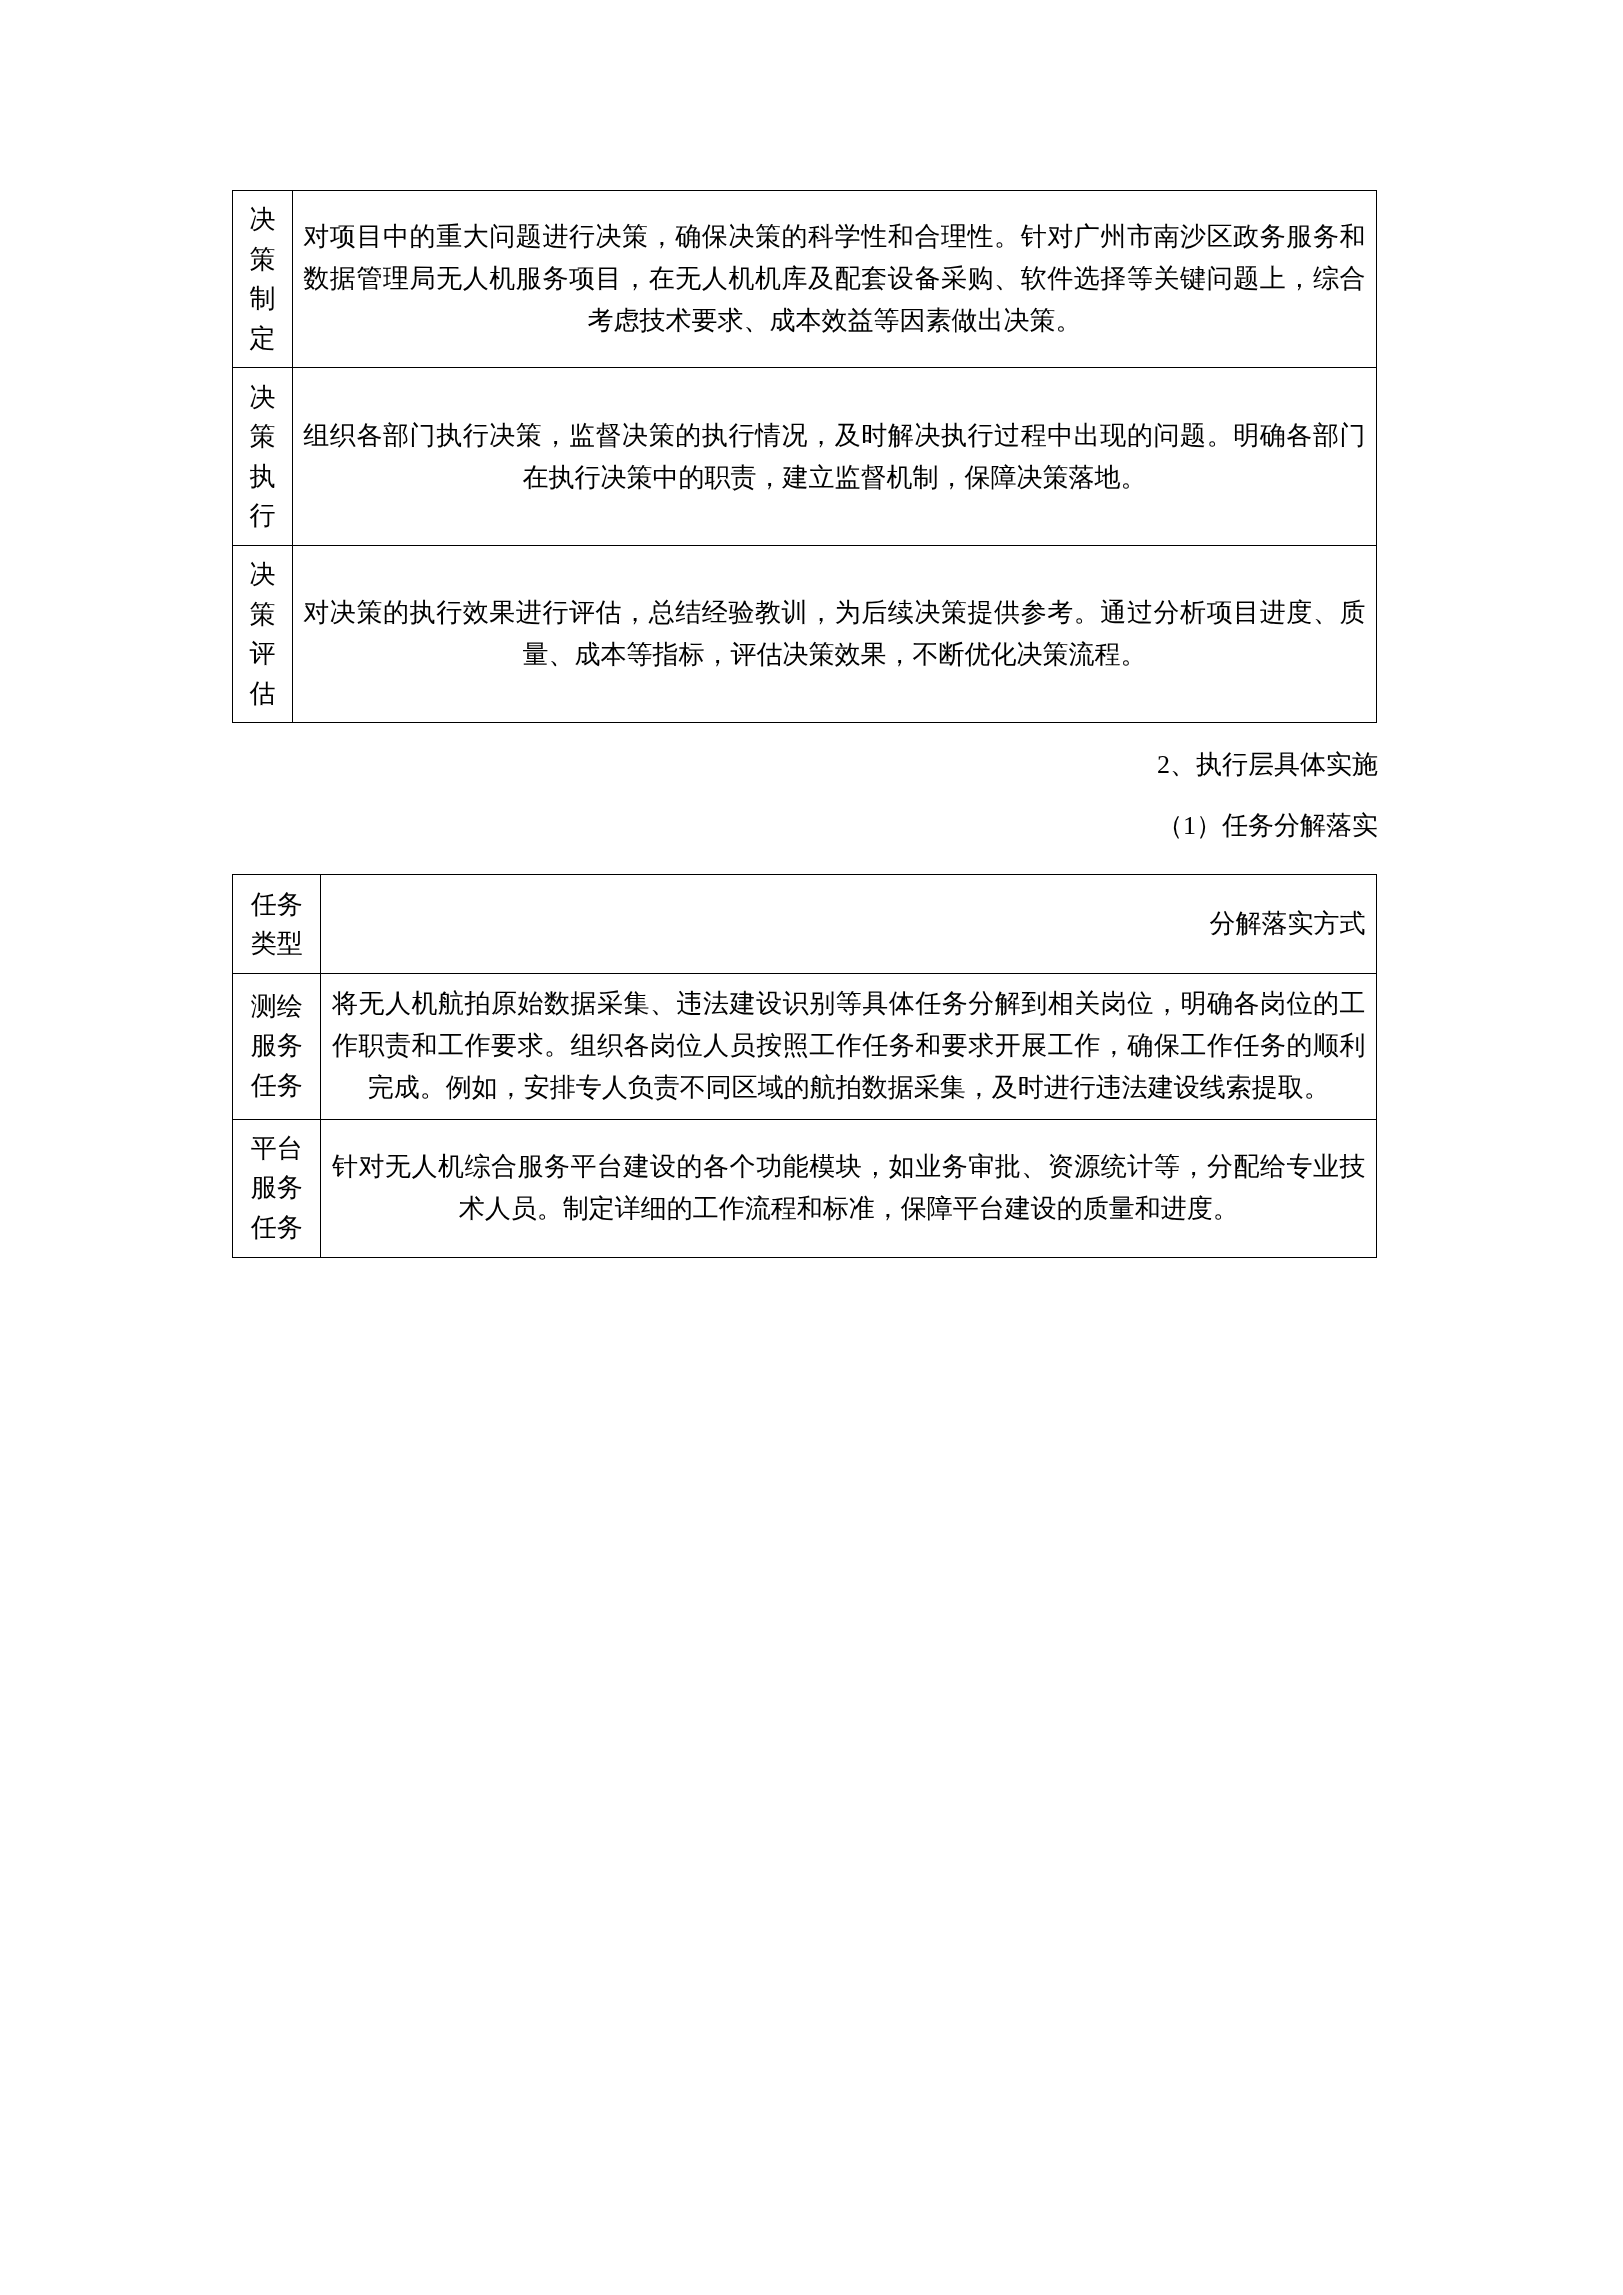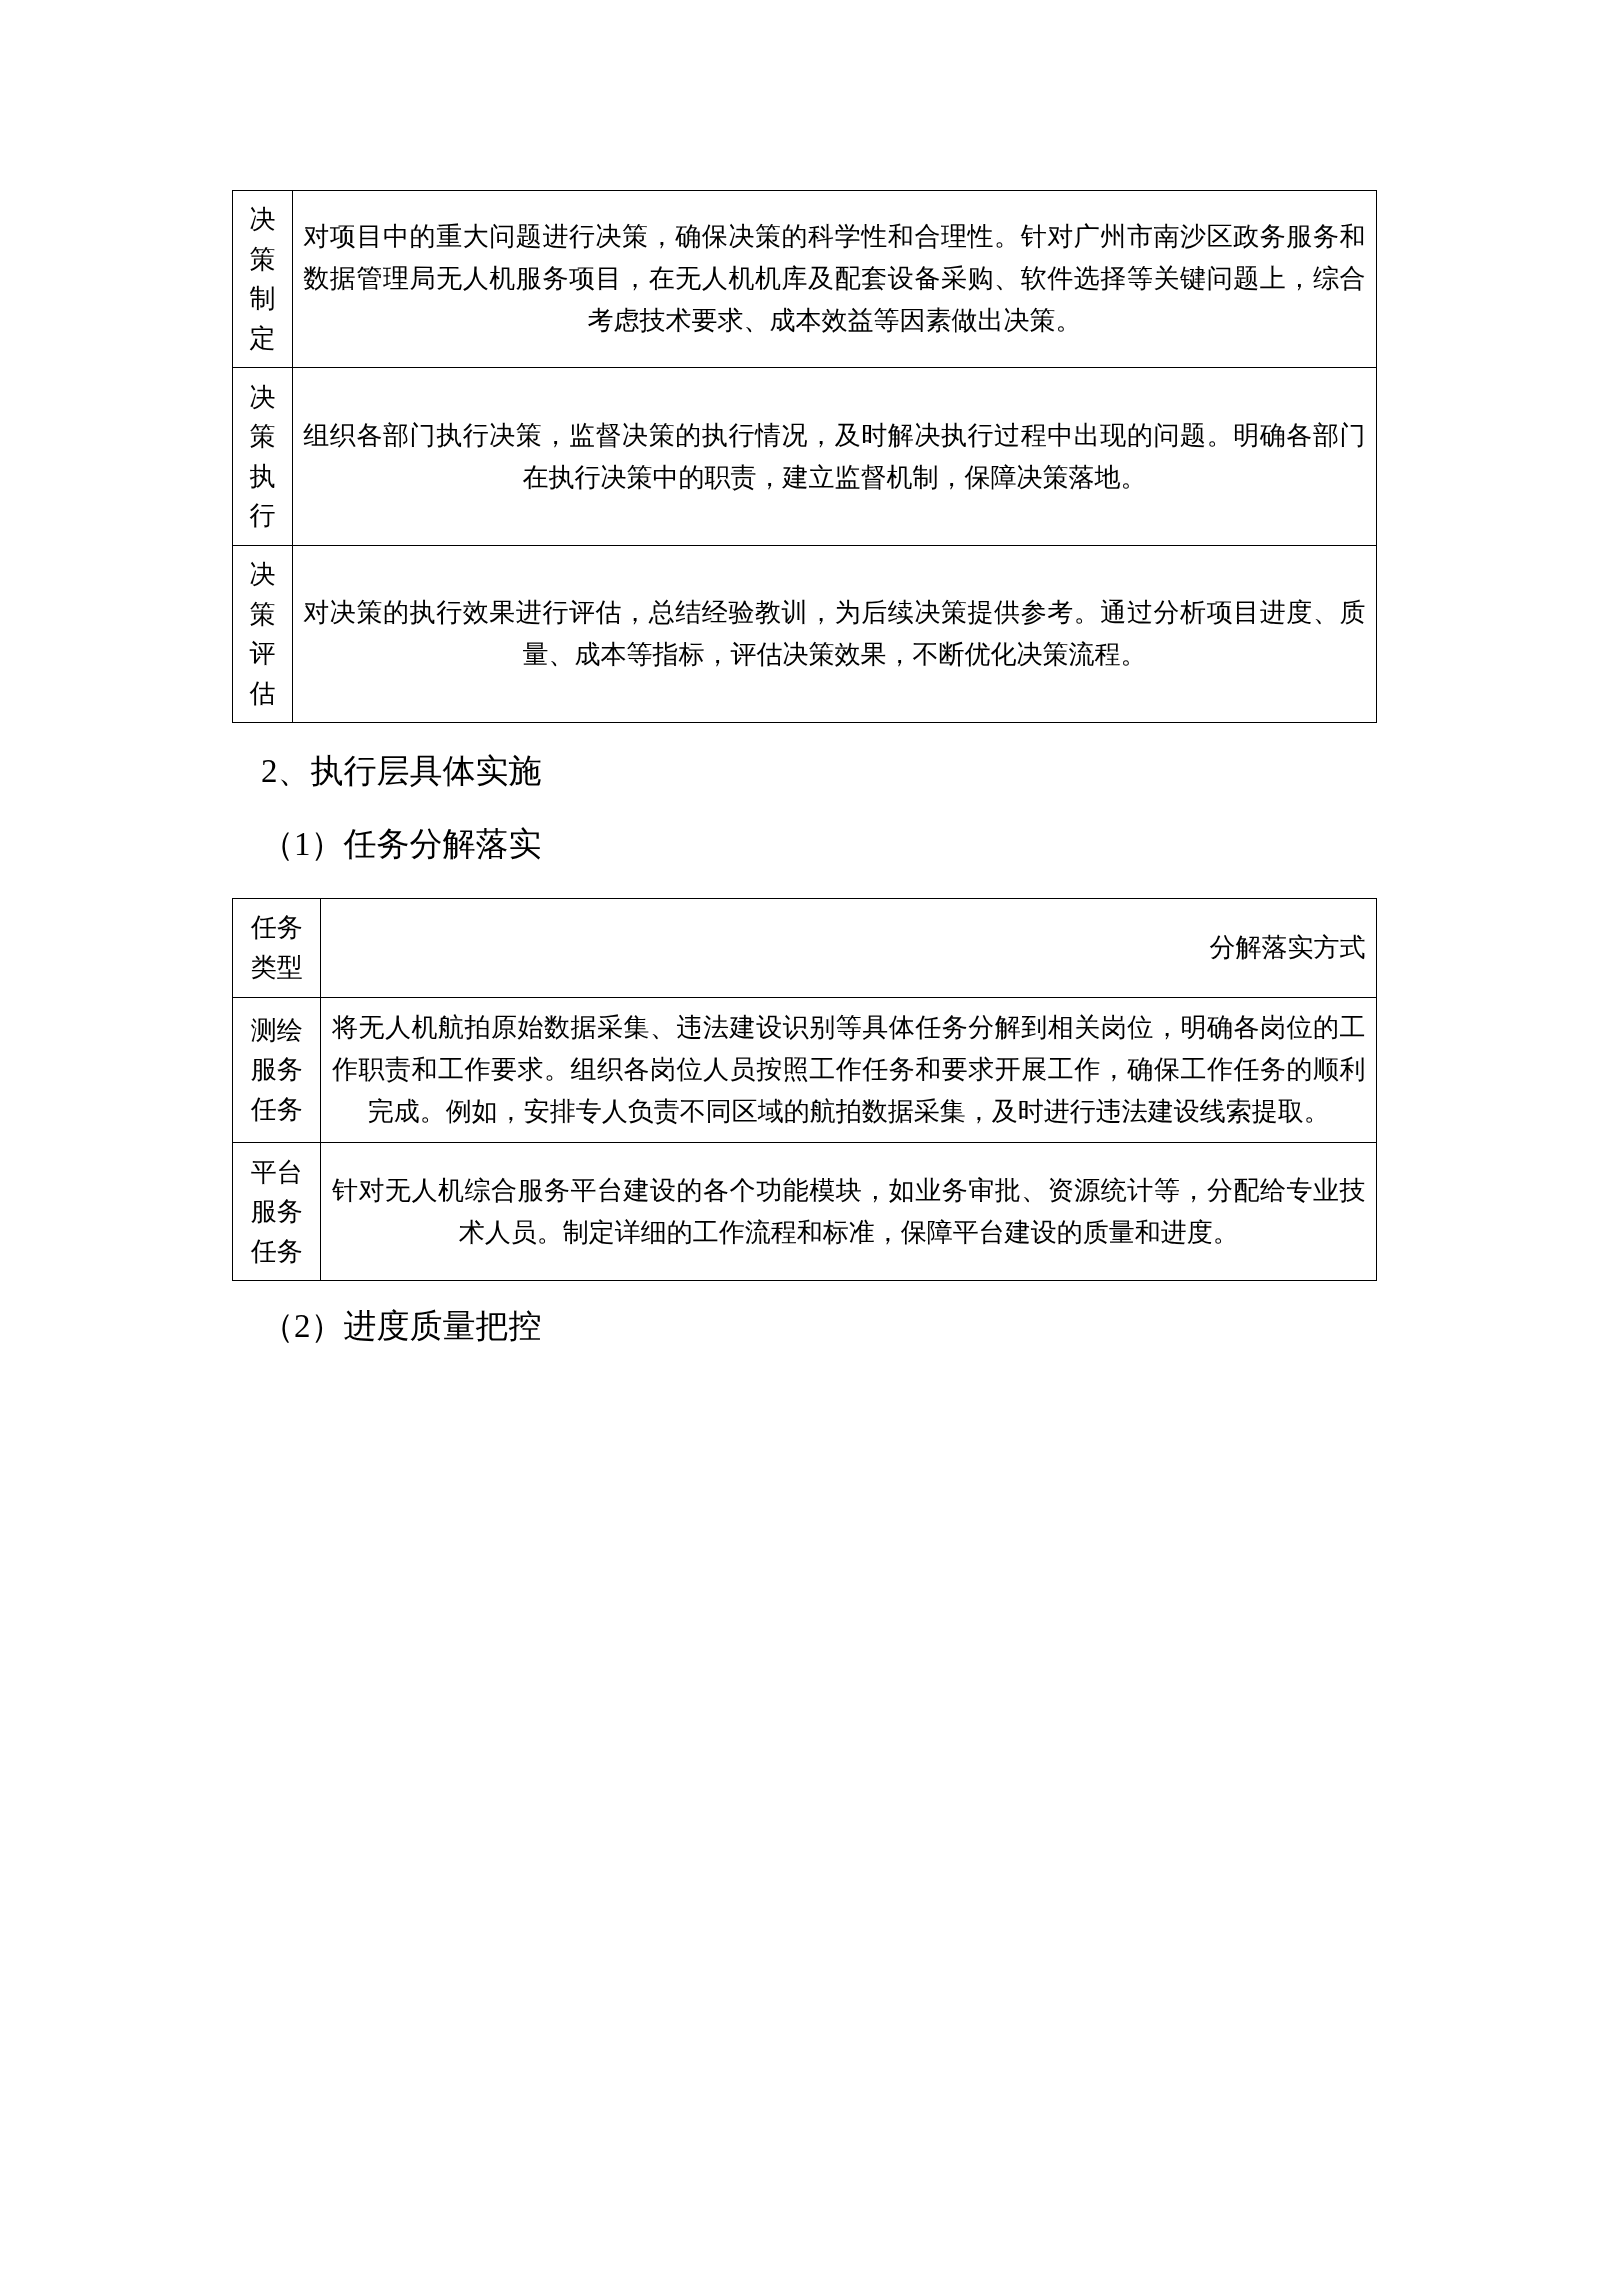--- a/index.html
+++ b/index.html
@@ -68,24 +68,25 @@
     text-align: right;
   }
   .t2 .body-cell {
     text-align: justify;
     text-align-last: center;
     text-justify: inter-character;
   }
 
   
   .heading {
-    font-size: 33px;
+    font-size: 26px;
     line-height: 1.7;
     margin: 17px 0 14.4px 0;
     text-indent: 29px;
+    text-align: right;
   }
   .heading.tight-top { margin-top: 19.6px; }
 
   .bodytext {
     font-size: 27.5px;
     line-height: 2.02;
     margin: 17px 0 0 0;
     text-indent: 56px;
     text-align: justify;
     text-justify: inter-character;
@@ -156,17 +157,16 @@
         <td class="label-cell">
           <span class="vline">平台</span>
           <span class="vline">服务</span>
           <span class="vline">任务</span>
         </td>
         <td class="body-cell">针对无人机综合服务平台建设的各个功能模块，如业务审批、资源统计等，分配给专业技术人员。制定详细的工作流程和标准，保障平台建设的质量和进度。</td>
       </tr>
     </tbody>
   </table>
 
-  <div class="heading">（2）进度质量把控</div>
 
 
 </div>
 
 
 </body></html>

